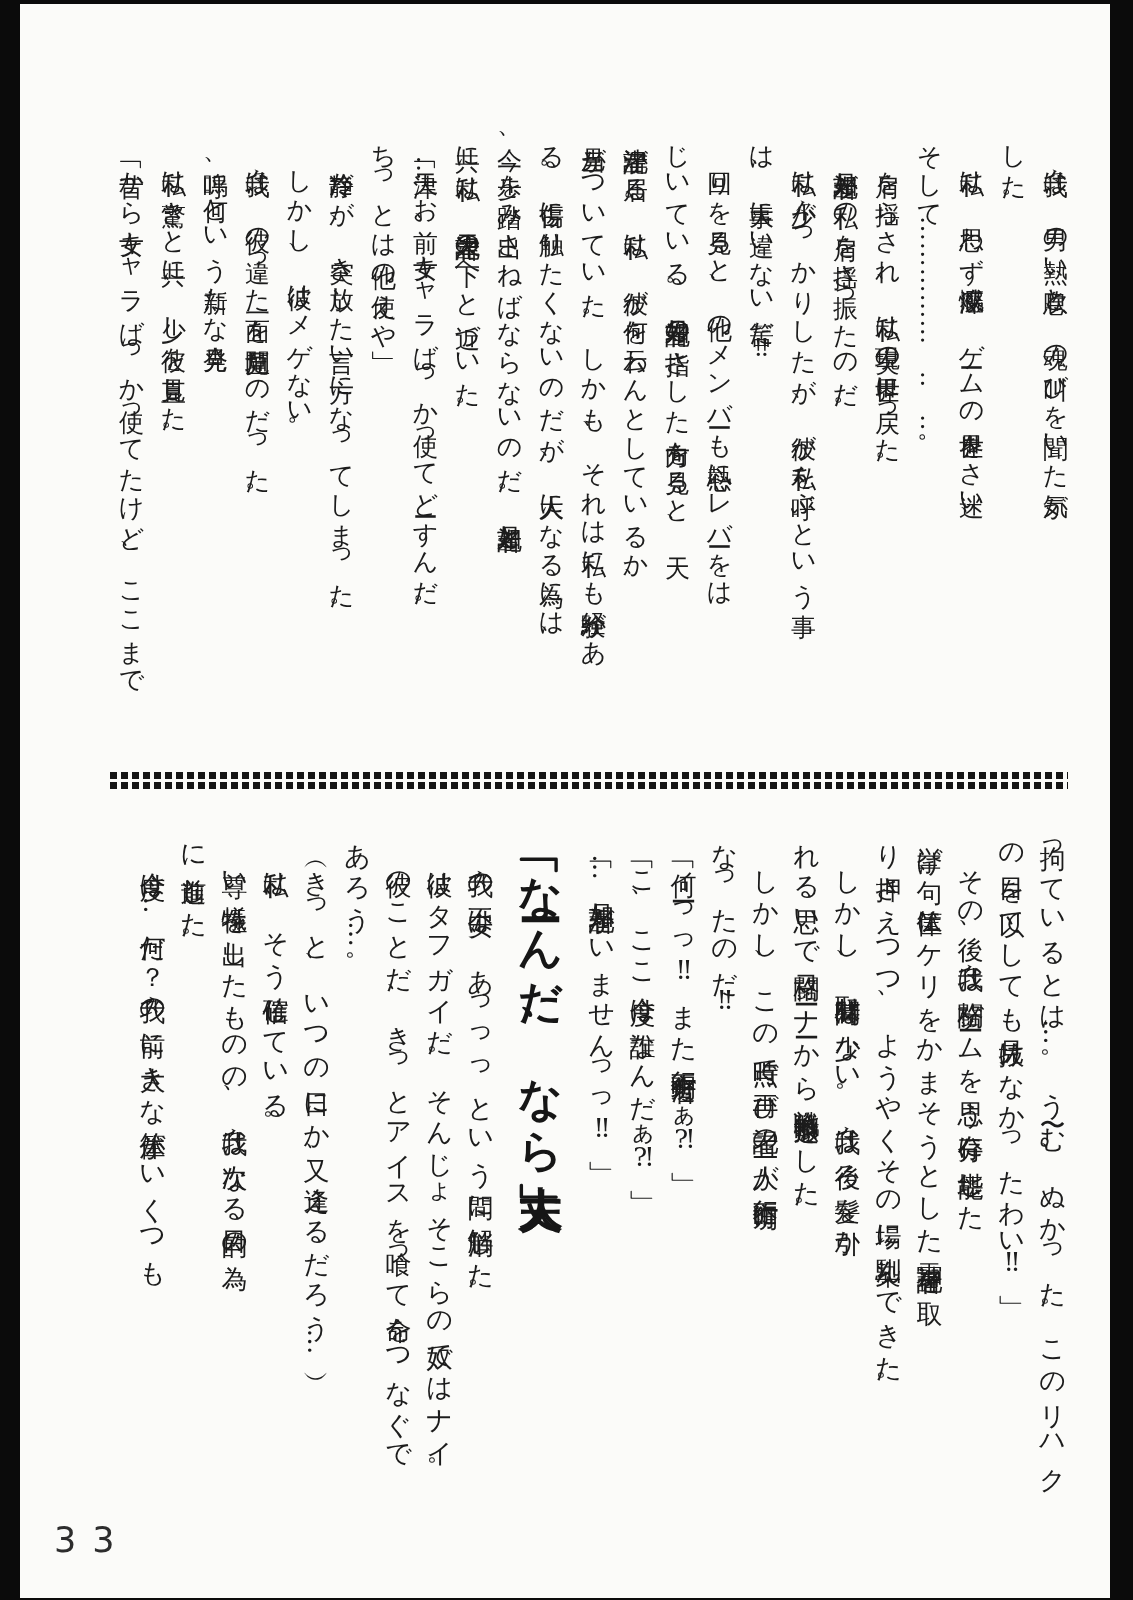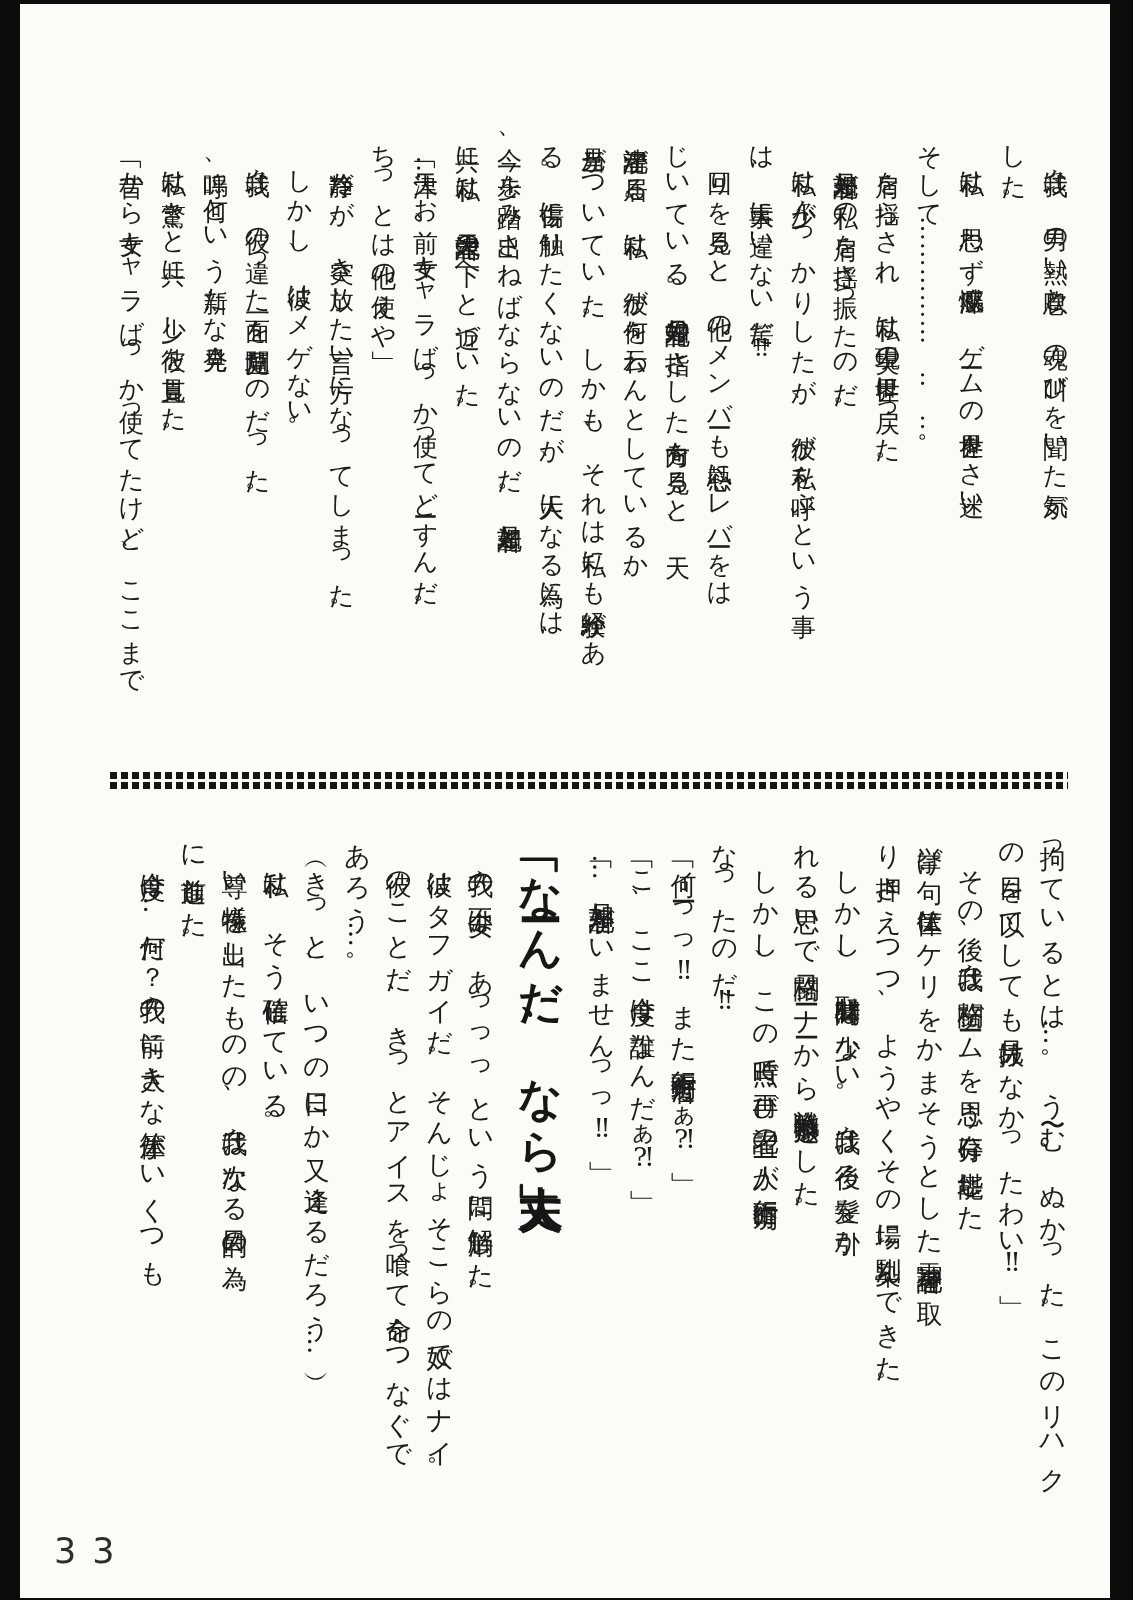--- a/index.html
+++ b/index.html
@@ -78,21 +78,20 @@
     background-repeat: no-repeat, repeat;
   }
   .page-number {
     position: absolute;
     left: 34px;
     top: 1516px;
     font-family: "DejaVu Sans", "Liberation Sans", sans-serif;
     font-size: 35px;
     letter-spacing: 16px;
     color: #2d2d2d;
-    margin-top: 11px;
   }
 </style>
 </head>
 <body>
 
 <div class="page">
 
   <section class="vsec top-sec">
       <div class="col indent">我々は、男の熱い息吹と、魂の叫びを聞いた気が</div>
       <div class="col">した。</div>

